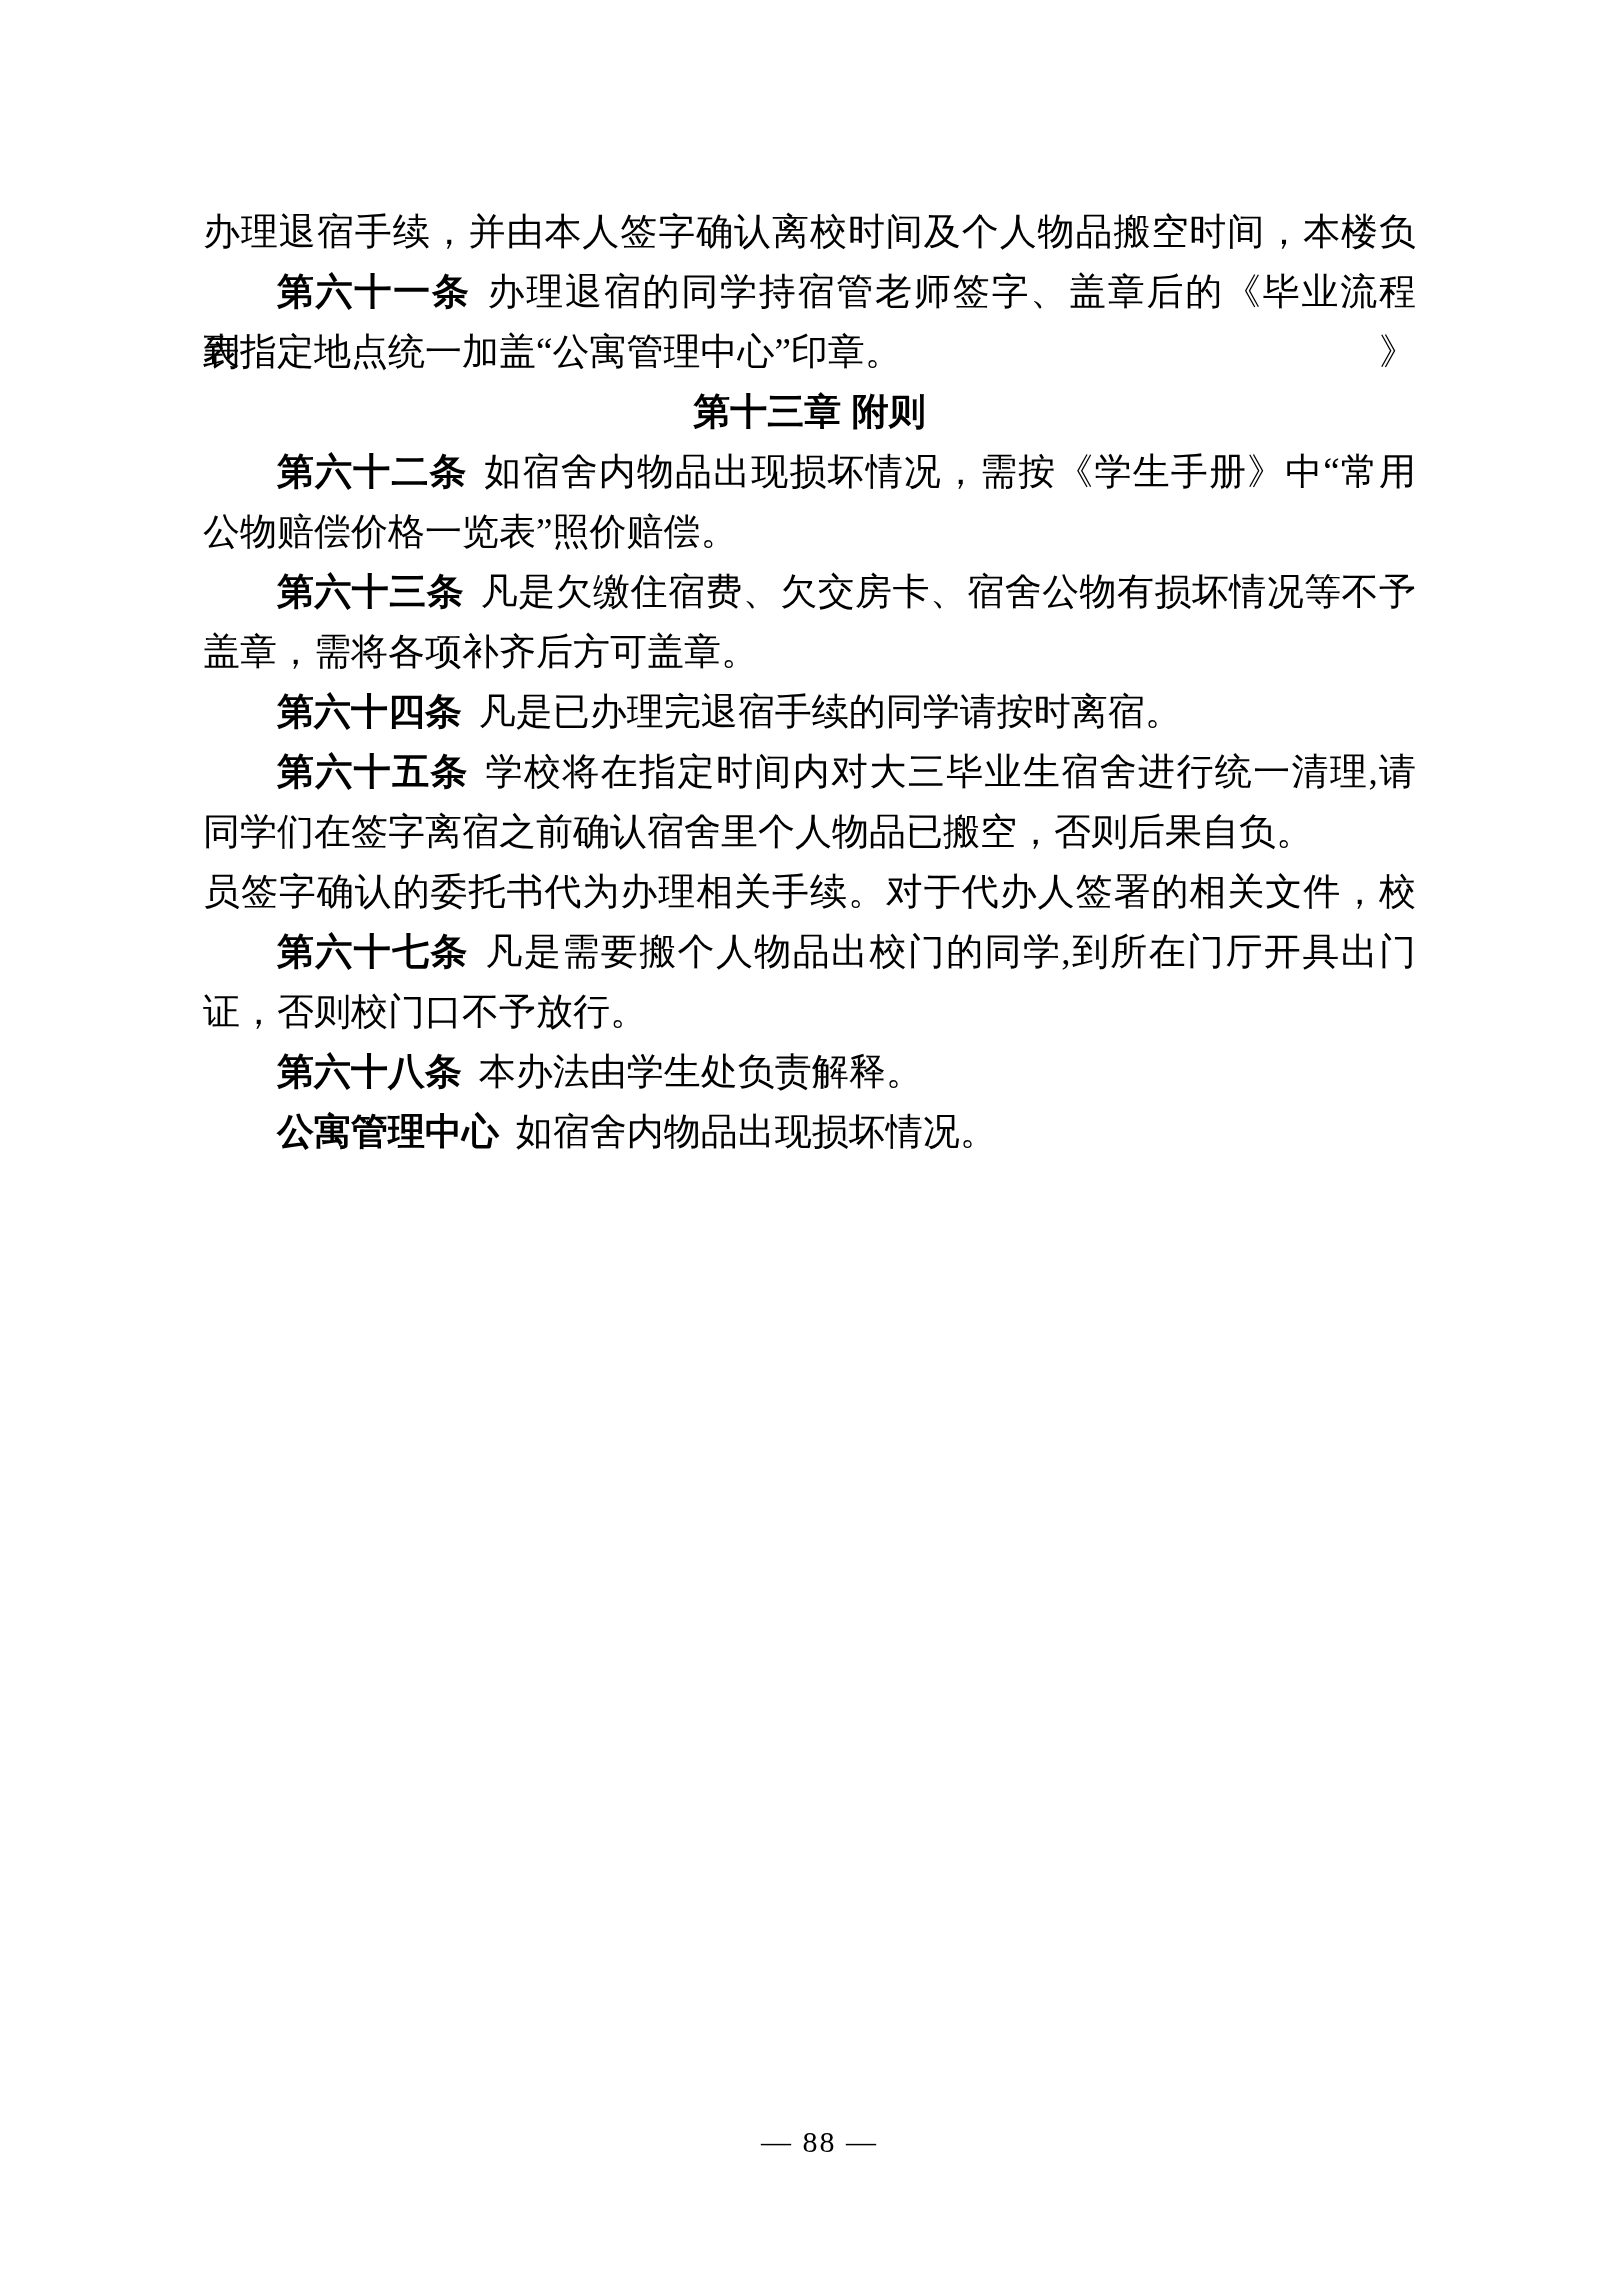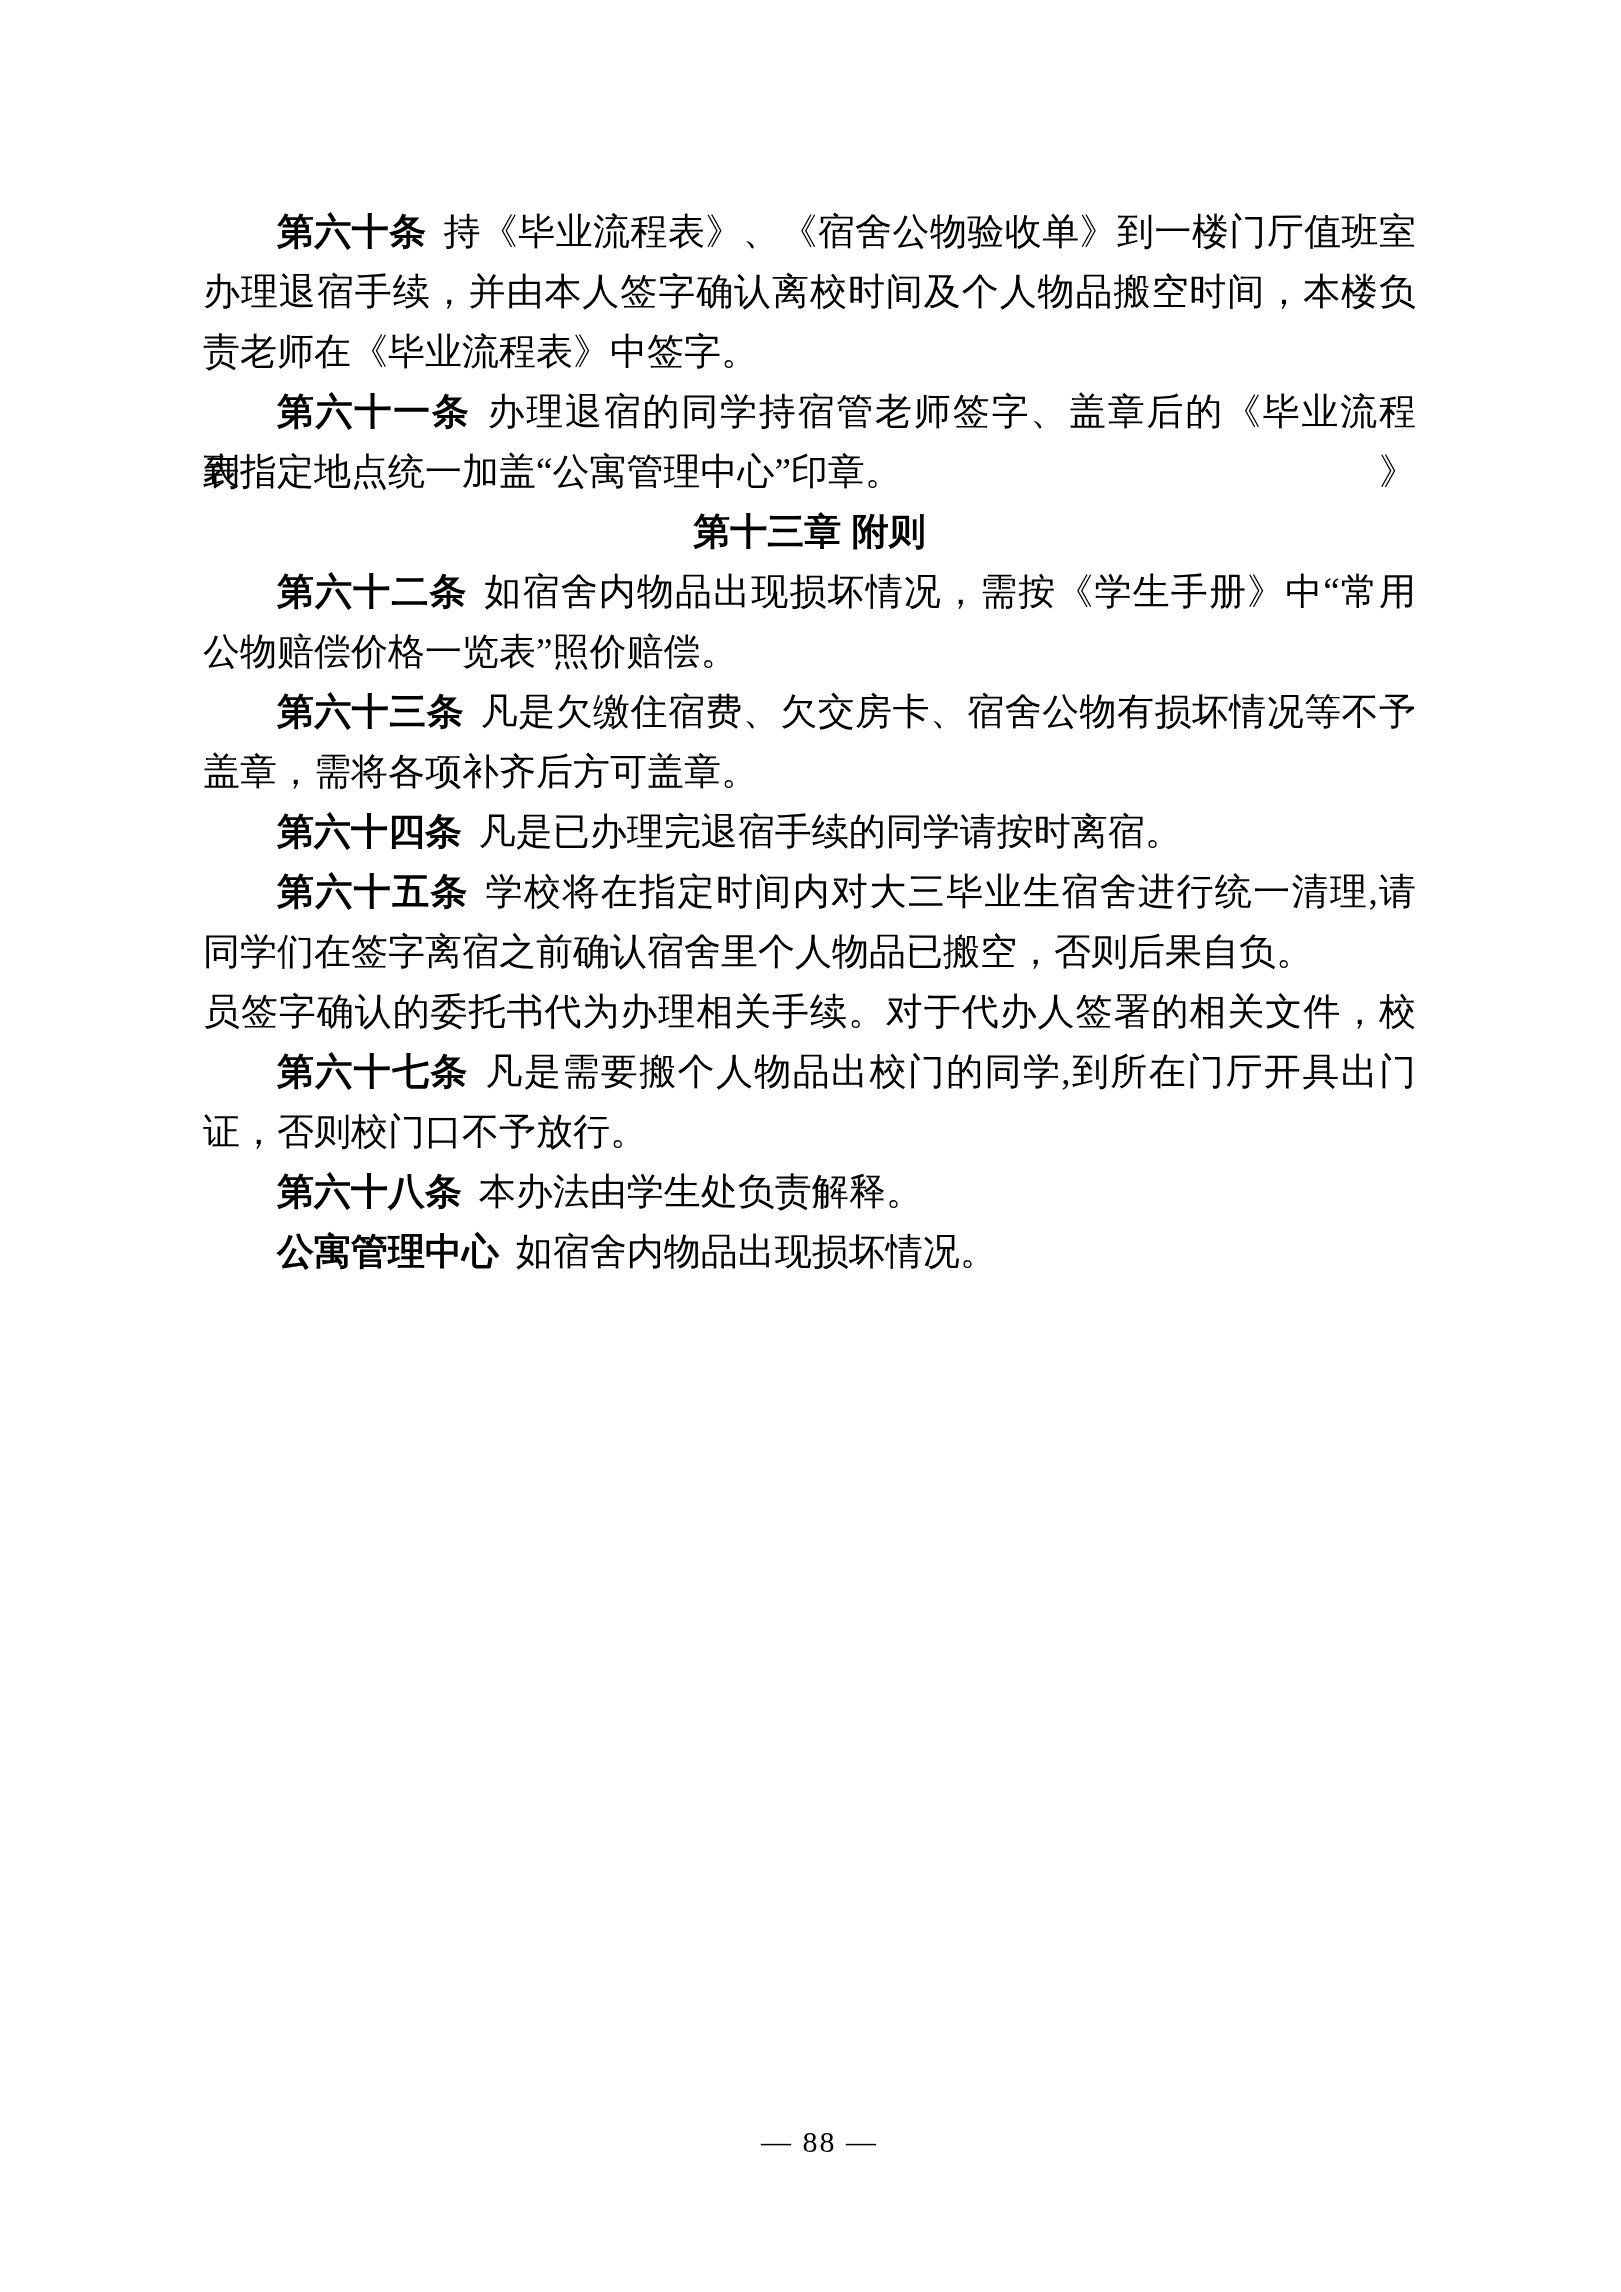--- a/index.html
+++ b/index.html
@@ -49,23 +49,21 @@
     text-align: center;
     font-size: 30px;
     letter-spacing: 2px;
   }
 </style>
 </head>
 <body>
 
 <div class="page">
   <div class="content" id="lines">
-      <div class="line fill indent"><span class="num">第六十条</span><span class="txt">持《毕业流程表》、《宿舍公物验收单》到一楼门厅值班室</span></div>
       <div class="line fill"><span class="txt">办理退宿手续，并由本人签字确认离校时间及个人物品搬空时间，本楼负</span></div>
-      <div class="line"><span class="txt">责老师在《毕业流程表》中签字。</span></div>
       <div class="line fill indent"><span class="num">第六十一条</span><span class="txt">办理退宿的同学持宿管老师签字、盖章后的《毕业流程表》</span></div>
       <div class="line"><span class="txt">到指定地点统一加盖“公寓管理中心”印章。</span></div>
       <div class="line center"><span class="hd">第十三章 附则</span></div>
       <div class="line fill indent"><span class="num">第六十二条</span><span class="txt">如宿舍内物品出现损坏情况，需按《学生手册》中“常用</span></div>
       <div class="line"><span class="txt">公物赔偿价格一览表”照价赔偿。</span></div>
       <div class="line fill indent"><span class="num">第六十三条</span><span class="txt">凡是欠缴住宿费、欠交房卡、宿舍公物有损坏情况等不予</span></div>
       <div class="line"><span class="txt">盖章，需将各项补齐后方可盖章。</span></div>
       <div class="line indent"><span class="num">第六十四条</span><span class="txt">凡是已办理完退宿手续的同学请按时离宿。</span></div>
       <div class="line fill indent"><span class="num">第六十五条</span><span class="txt">学校将在指定时间内对大三毕业生宿舍进行统一清理,请</span></div>
       <div class="line"><span class="txt">同学们在签字离宿之前确认宿舍里个人物品已搬空，否则后果自负。</span></div>

